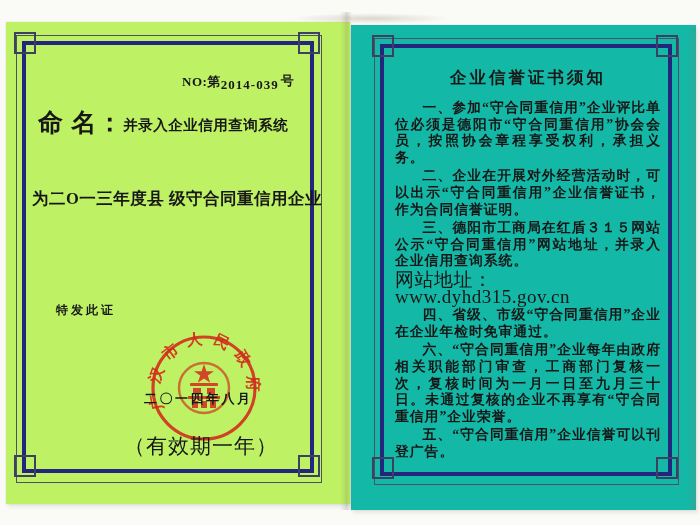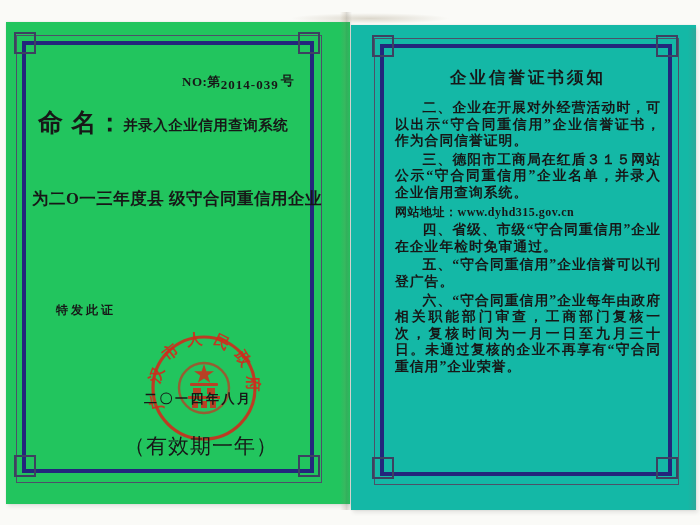--- a/index.html
+++ b/index.html
@@ -5,21 +5,21 @@
   * { margin: 0; padding: 0; box-sizing: border-box; }
   html, body { width: 700px; height: 525px; overflow: hidden; }
   body {
     background: #fafaf7;
     font-family: "Liberation Serif", serif;
     color: #171717;
     position: relative;
   }
   .page {
     position: absolute;
-    background: #22c55e;
+    background: #bef264;
     box-shadow: 0 0 2px rgba(0,0,0,.10), 2px 3px 4px rgba(0,0,0,.08);
   }
   #left-page  { left: 6px;  top: 22px; width: 344px; height: 482px; }
   #right-page { left: 351px; top: 25px; width: 345px; height: 485px; background:#14b8a6; }
 
   .thin-frame {
     position: absolute;
     border: 1.5px solid #4c5068;
   }
   .thick-frame {
@@ -89,21 +89,21 @@
     margin-bottom: 11px;
   }
   .notice-block p {
     font-size: 13.8px; font-weight: bold;
     line-height: 16.6px; letter-spacing: 1px;
     text-align: justify;
     text-indent: 2em;
     margin-bottom: 2px;
   }
   .website-line {
-    font-size: 12px; font-weight: bold;
+    font-size: 19px; font-weight: normal;
     line-height: 16.6px; letter-spacing: .5px;
     margin-bottom: 2px;
   }
 
   
   .fold-crease {
     position: absolute; left: 340px; top: 12px; width: 12px; height: 498px;
     background: linear-gradient(90deg, rgba(0,0,0,0), rgba(150,130,100,.18) 40%, rgba(110,100,85,.22) 55%, rgba(0,0,0,0));
     z-index: 5;
   }
@@ -170,24 +170,25 @@
 <div class="page" id="right-page">
   <div class="thin-frame"></div>
   <div class="thick-frame"></div>
   <div class="corner-sq" style="left:21px; top:10px;"></div>
   <div class="corner-sq" style="left:305px; top:10px;"></div>
   <div class="corner-sq" style="left:21px; top:432px;"></div>
   <div class="corner-sq" style="left:305px; top:432px;"></div>
 
   <div class="notice-block">
     <div class="notice-title">企业信誉证书须知</div>
+    <p>一、参加“守合同重信用”企业评比单位必须是德阳市“守合同重信用”协会会员，按照协会章程享受权利，承担义务。</p>
     <p>二、企业在开展对外经营活动时，可以出示“守合同重信用”企业信誉证书，作为合同信誉证明。</p>
-    <p>三、德阳市工商局在红盾３１５网站公示“守合同重信用”企业名单，并录入企业信用查询系统。</p>
+    <p>三、德阳市工商局在红盾３１５网站公示“守合同重信用”网站地址，并录入企业信用查询系统。</p>
     <div class="website-line">网站地址：www.dyhd315.gov.cn</div>
     <p>四、省级、市级“守合同重信用”企业在企业年检时免审通过。</p>
+    <p>六、“守合同重信用”企业每年由政府相关职能部门审查，工商部门复核一次，复核时间为一月一日至九月三十日。未通过复核的企业不再享有“守合同重信用”企业荣誉。</p>
     <p>五、“守合同重信用”企业信誉可以刊登广告。</p>
-    <p>六、“守合同重信用”企业每年由政府相关职能部门审查，工商部门复核一次，复核时间为一月一日至九月三十日。未通过复核的企业不再享有“守合同重信用”企业荣誉。</p>
   </div>
 </div>
 
 <div class="fold-smudge-top"></div>
 <div class="fold-crease"></div>
 <div class="paper-edge-right"></div>
 
 </body></html>

